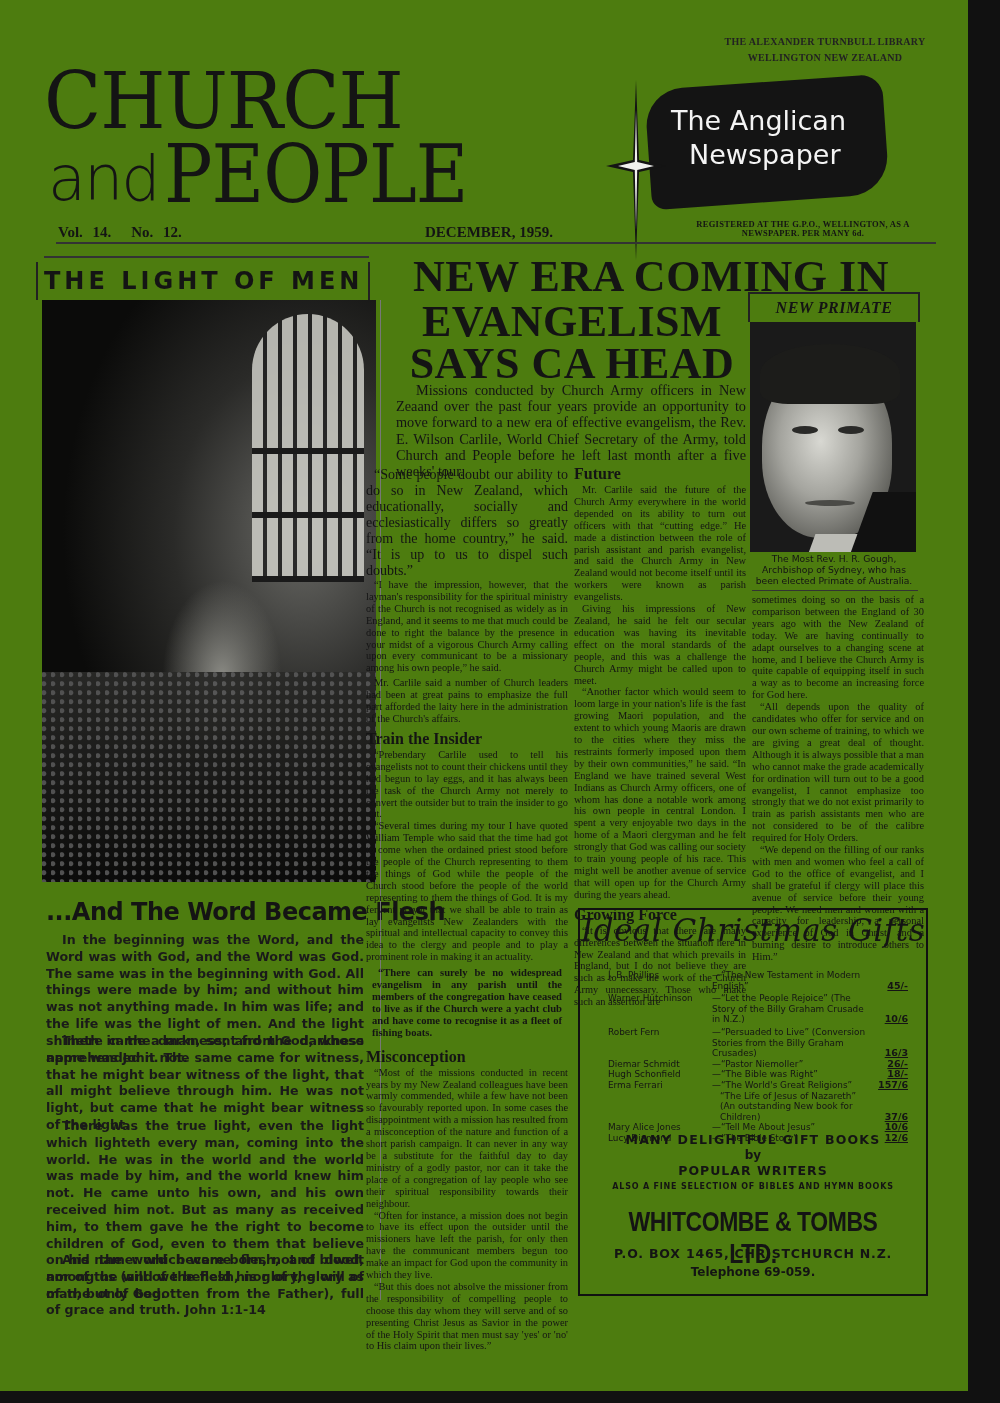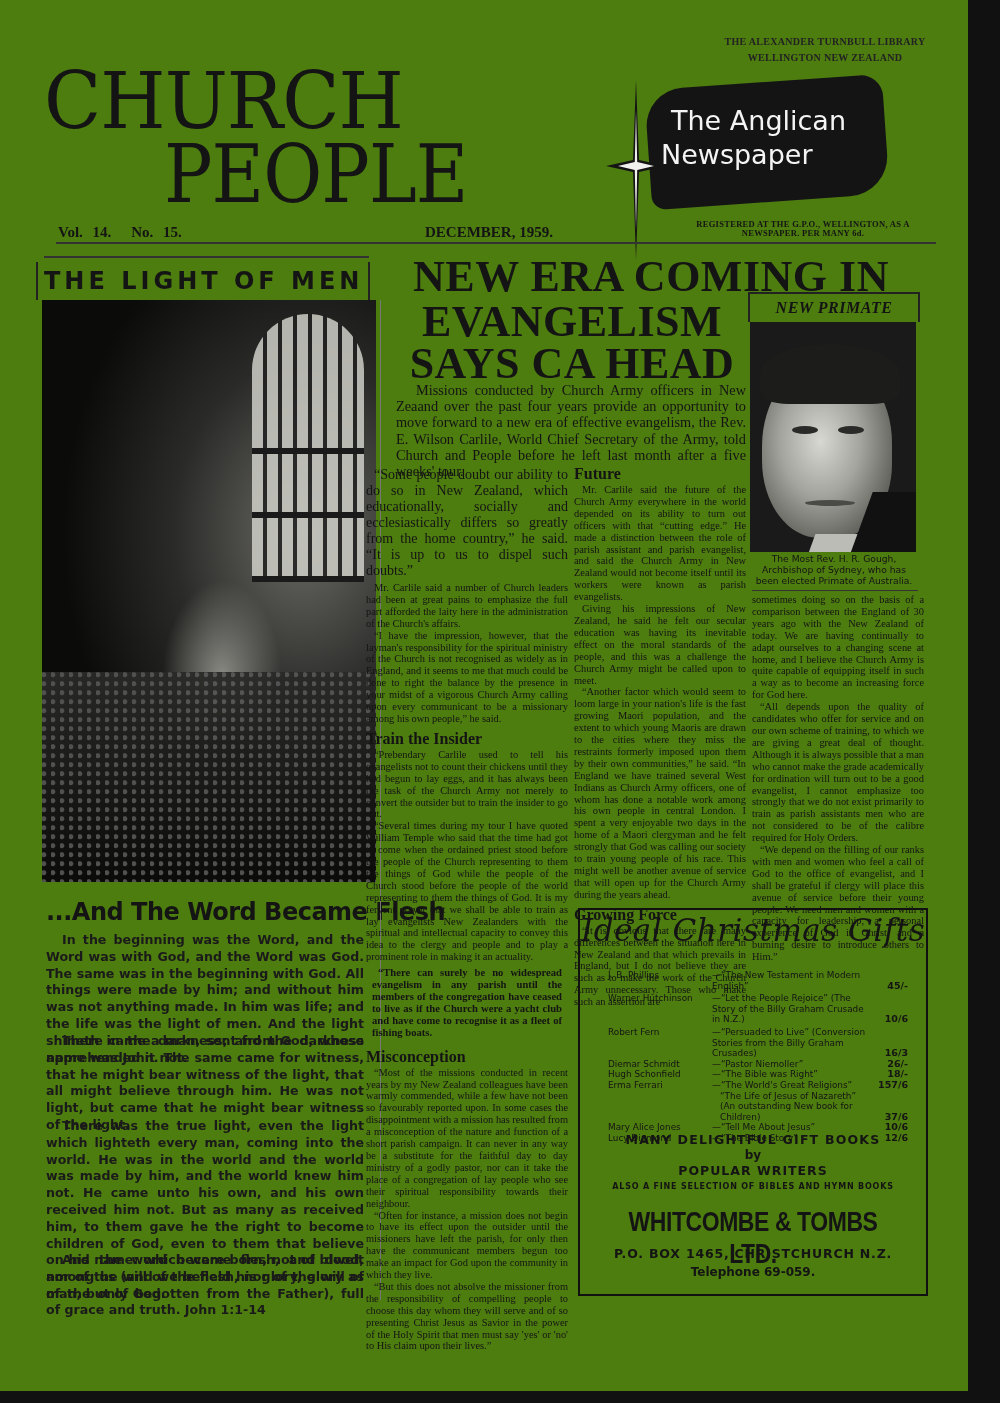--- a/index.html
+++ b/index.html
@@ -75,53 +75,54 @@
   .collar { position: absolute; left: 60px; top: 212px; width: 80px; height: 30px; background: #bcbcb6; transform: skewX(-20deg); }
   .caption { left: 752px; top: 553px; width: 164px; font-family: "DejaVu Sans", sans-serif; font-size: 9.2px; line-height: 11px; text-align: center; }
 
   
   .ad { left: 578px; top: 908px; width: 350px; height: 388px; border: 2.5px solid #111; }
   .ad-title { position: absolute; left: 0; top: 2px; width: 100%; text-align: center; font-family: "DejaVu Serif", serif; font-style: italic; font-size: 31px; letter-spacing: 0.5px; }
   .ad-list { position: absolute; left: 28px; top: 60px; width: 300px; font-family: "DejaVu Sans", sans-serif; font-size: 8.9px; line-height: 10.6px; }
   .ad-row { display: flex; }
   .ad-author { width: 104px; flex-shrink: 0; padding-top: 0; }
   .ad-work { flex: 1; }
-  .ad-price { width: 34px; text-align: right; font-weight: bold; align-self: flex-end; font-size: 9.5px; }
+  .ad-price { width: 34px; text-align: right; font-weight: bold; align-self: flex-end; font-size: 9.5px; text-decoration: underline; }
   .ad-gap { margin-top: 2px; }
   .ad-many { position: absolute; left: 0; width: 100%; text-align: center; font-family: "DejaVu Sans", sans-serif; font-weight: bold; }
   .ad-company { position: absolute; left: 0; width: 100%; text-align: center; font-family: "Liberation Sans", sans-serif; font-weight: bold; font-size: 28px; letter-spacing: -0.5px; transform: scaleX(0.82); transform-origin: center; }
 
   .vline { position: absolute; width: 1px; background: #777; }
 </style>
 </head>
 <body>
 
 <div class="page">
 
   <div class="abs library-stamp">
     <div>THE ALEXANDER TURNBULL LIBRARY</div>
     <div>WELLINGTON NEW ZEALAND</div>
   </div>
 
   <div class="abs title-church">CHURCH</div>
+  <div class="abs title-and">and</div>
   <div class="abs title-people">PEOPLE</div>
 
   <div class="abs badge"></div>
   <svg class="abs cross" viewBox="0 0 60 180">
     <path d="M30 0 L33 80 L60 86 L33 92 L30 180 L27 92 L0 86 L27 80 Z" fill="#141414"></path>
     <path d="M30 30 L31.2 82 L48 86 L31.2 90 L30 150 L28.8 90 L12 86 L28.8 82 Z" fill="#f0f0ee"></path>
   </svg>
   <div class="abs badge-text">
     <div style="padding-left:16px;">The Anglican</div>
-    <div style="padding-left:6px;">Newspaper</div>
+    <div style="padding-left:6px;margin-left:28px;">Newspaper</div>
   </div>
 
   <div class="abs vol">
     <span>Vol. 14.</span>
-    <span>No. 15.</span>
+    <span>No. 12.</span>
   </div>
   <div class="abs dateline">DECEMBER, 1959.</div>
   <div class="abs registered">
     <div>REGISTERED AT THE G.P.O., WELLINGTON, AS A</div>
     <div>NEWSPAPER. PER MANY 6d.</div>
   </div>
   <div class="abs rule" style="left:56px; top:242px; width:880px;"></div>
   <div class="abs rule" style="left:44px; top:256px; width:325px; height:1.5px;"></div>
 
   <div class="abs lightofmen">THE LIGHT OF MEN</div>
@@ -140,22 +141,22 @@
 
   <div class="vline" style="left:380px; top:300px; height:1000px;"></div>
 
   <div class="abs headline hl2">EVANGELISM</div>
   <div class="abs headline hl1">NEW ERA COMING IN</div>
   <div class="abs headline hl3">SAYS CA HEAD</div>
   <p class="abs lede">Missions conducted by Church Army officers in New Zeaand over the past four years provide an opportunity to move forward to a new era of effective evangelism, the Rev. E. Wilson Carlile, World Chief Secretary of the Army, told Church and People before he left last month after a five weeks' tour.</p>
 
   <div class="abs col" style="left:366px; top:467px; width:202px;">
     <p class="big">“Some people doubt our ability to do so in New Zealand, which educationally, socially and ecclesiastically differs so greatly from the home country,” he said. “It is up to us to dispel such doubts.”</p>
+    <p>“I have the impression, however, that the layman's responsibility for the spiritual ministry of the Church is not recognised as widely as in England, and it seems to me that much could be done to right the balance by the presence in your midst of a vigorous Church Army calling upon every communicant to be a missionary among his own people,” he said.</p>
     <p style="margin-top:3px;">Mr. Carlile said a number of Church leaders had been at great pains to emphasize the full part afforded the laity here in the administration of the Church's affairs.</p>
-    <p>“I have the impression, however, that the layman's responsibility for the spiritual ministry of the Church is not recognised as widely as in England, and it seems to me that much could be done to right the balance by the presence in your midst of a vigorous Church Army calling upon every communicant to be a missionary among his own people,” he said.</p>
     <h3>Train the Insider</h3>
     <p>“Prebendary Carlile used to tell his evangelists not to count their chickens until they had begun to lay eggs, and it has always been the task of the Church Army not merely to convert the outsider but to train the insider to go out.</p>
     <p>“Several times during my tour I have quoted William Temple who said that the time had got to come when the ordained priest stood before the people of the Church representing to them the things of God while the people of the Church stood before the people of the world representing to them the things of God. It is my fervent prayer that we shall be able to train as lay evangelists New Zealanders with the spiritual and intellectual capacity to convey this idea to the clergy and people and to play a prominent role in making it an actuality.</p>
     <p class="bold">“There can surely be no widespread evangelism in any parish until the members of the congregation have ceased to live as if the Church were a yacht club and have come to recognise it as a fleet of fishing boats.</p>
     <h3>Misconception</h3>
     <p>“Most of the missions conducted in recent years by my New Zealand colleagues have been warmly commended, while a few have not been so favourably reported upon. In some cases the disappointment with a mission has resulted from a misconception of the nature and function of a short parish campaign. It can never in any way be a substitute for the faithful day to day ministry of a godly pastor, nor can it take the place of a congregation of lay people who see their spiritual responsibility towards their neighbour.</p>
     <p>“Often for instance, a mission does not begin to have its effect upon the outsider until the missioners have left the parish, for only then have the communicant members begun too make an impact for God upon the community in which they live.</p>
     <p>“But this does not absolve the missioner from the responsibility of compelling people to choose this day whom they will serve and of so presenting Christ Jesus as Savior in the power of the Holy Spirit that men must say 'yes' or 'no' to His claim upon their lives.”</p>
   </div>
 

